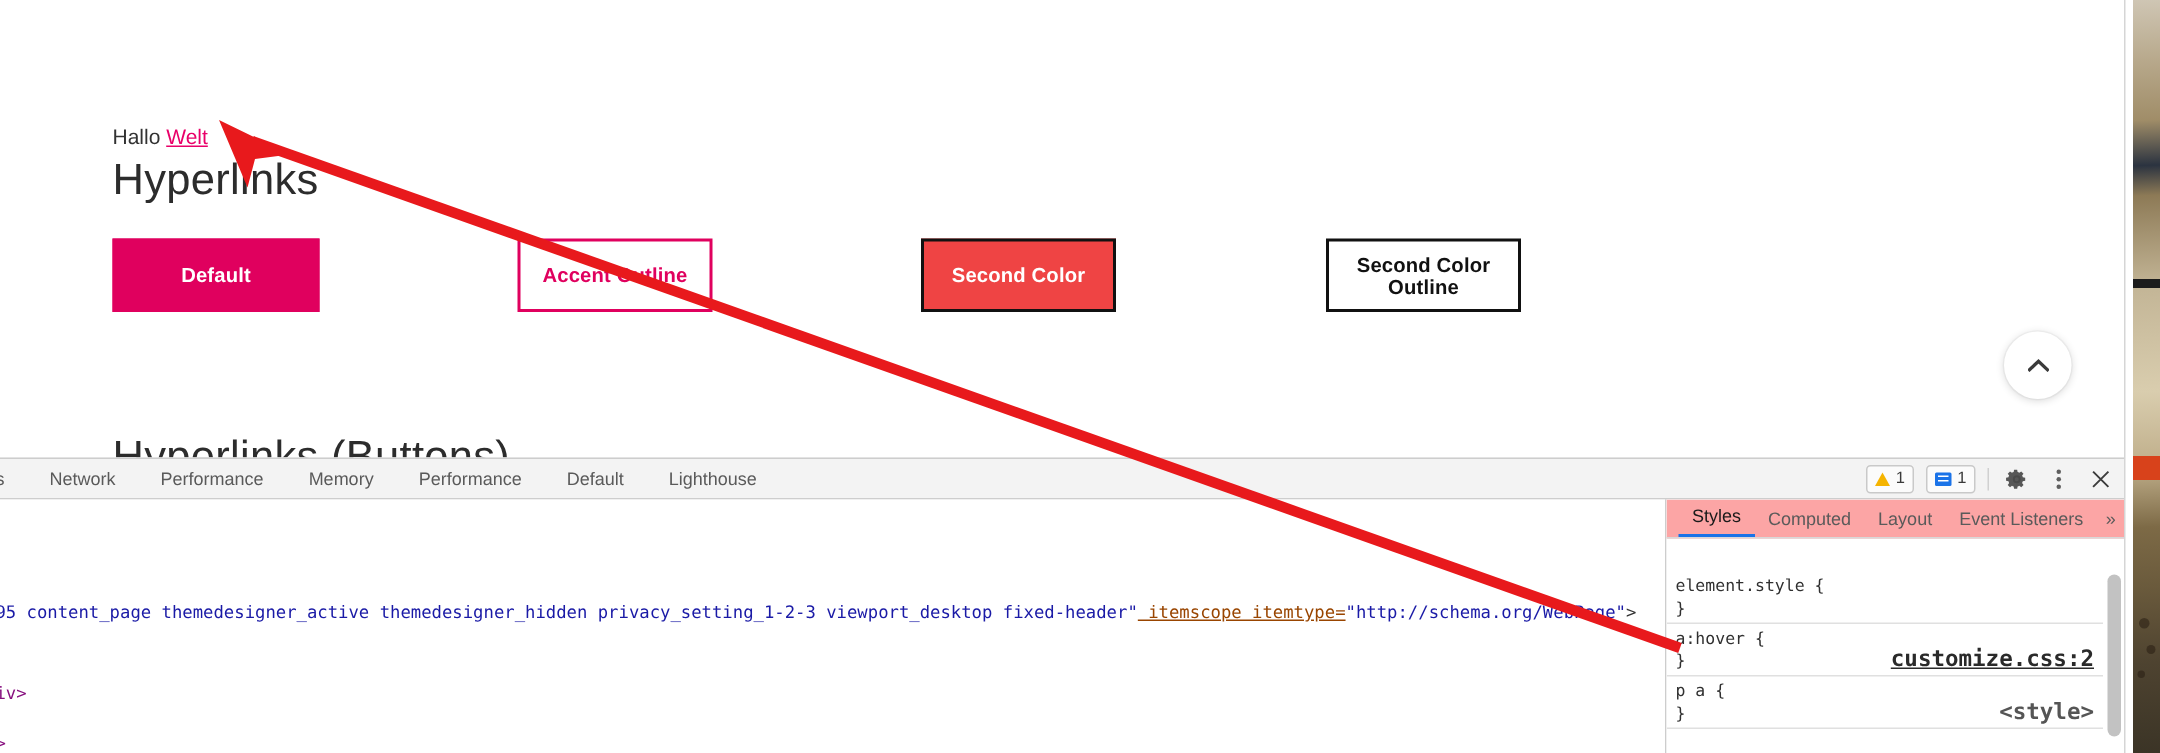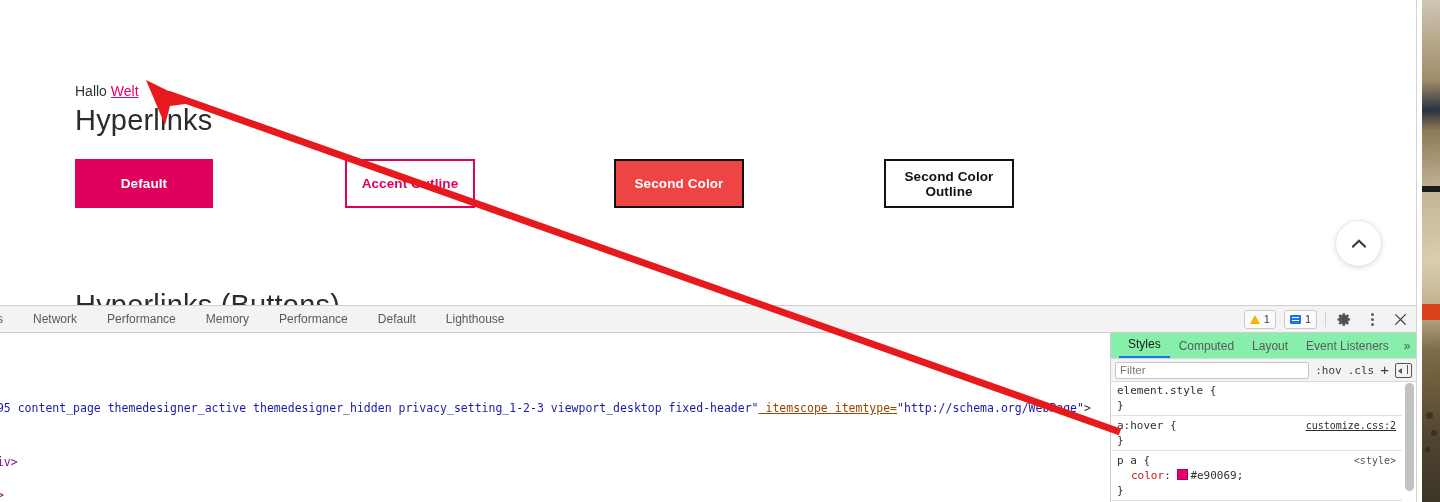--- a/index.html
+++ b/index.html
@@ -341,21 +341,21 @@
     width: 305px;
     height: 170px;
     background: #ffffff;
     overflow: hidden;
   }
   .st-tabbar {
     height: 25px;
     border-bottom: 1px solid #d8d8d8;
     display: flex;
     align-items: flex-end;
-    background: #86efac;
+    background: #fca5a5;
     padding-left: 8px;
   }
   .st-tab {
     font-size: 12px;
     color: #5a5a5a;
     padding: 0 9px;
     height: 24px;
     line-height: 24px;
     cursor: pointer;
     white-space: nowrap;
@@ -450,25 +450,26 @@
     padding: 2px 4px 2px 6px;
     position: relative;
     color: #303030;
   }
   .rule .sel { color: #303030; }
   .rule .prop { color: #c41a16; }
   .rule .pval { color: #303030; }
   .rule .src {
     position: absolute;
     right: 6px;
-    top: 2px;
-    font-size: 10px;
+    top: 16px;
+    font-size: 15px;
     color: #2a2a2a;
     text-decoration: underline;
     cursor: pointer;
+    font-weight: bold;
   }
   .rule .src.nolink {
     text-decoration: none;
     color: #555555;
   }
   .indent { padding-left: 14px; }
   .swatch {
     display: inline-block;
     width: 9px;
     height: 9px;
@@ -611,45 +612,37 @@
         <div class="dt-styles">
 
           <div class="st-tabbar">
             <div class="st-tab active">Styles</div>
             <div class="st-tab">Computed</div>
             <div class="st-tab">Layout</div>
             <div class="st-tab">Event Listeners</div>
             <div class="st-more">»</div>
           </div>
 
-          <div class="st-filterbar">
-            <div class="st-filter-input">Filter</div>
-            <span class="st-opt">:hov</span>
-            <span class="st-opt">.cls</span>
-            <span class="st-plus">+</span>
-            <span class="st-sidebtn"></span>
-          </div>
 
           <div class="st-rules">
 
             <div class="rule">
               <div>element.style {</div>
               <div>}</div>
             </div>
 
             <div class="rule">
               <span class="src">customize.css:2</span>
               <div class="sel">a:hover {</div>
               <div>}</div>
             </div>
 
             <div class="rule">
               <span class="src nolink">&lt;style&gt;</span>
               <div class="sel">p a {</div>
-              <div class="indent"><span class="prop">color</span><span class="pval">: </span><span class="swatch" style="background: rgb(233, 0, 105);"></span><span class="pval">#e90069</span><span class="pval">;</span></div>
               <div>}</div>
             </div>
           </div>
 
           <div class="st-scrollbar">
               <i></i>
             </div>
         </div>
       </div>
     </div>

